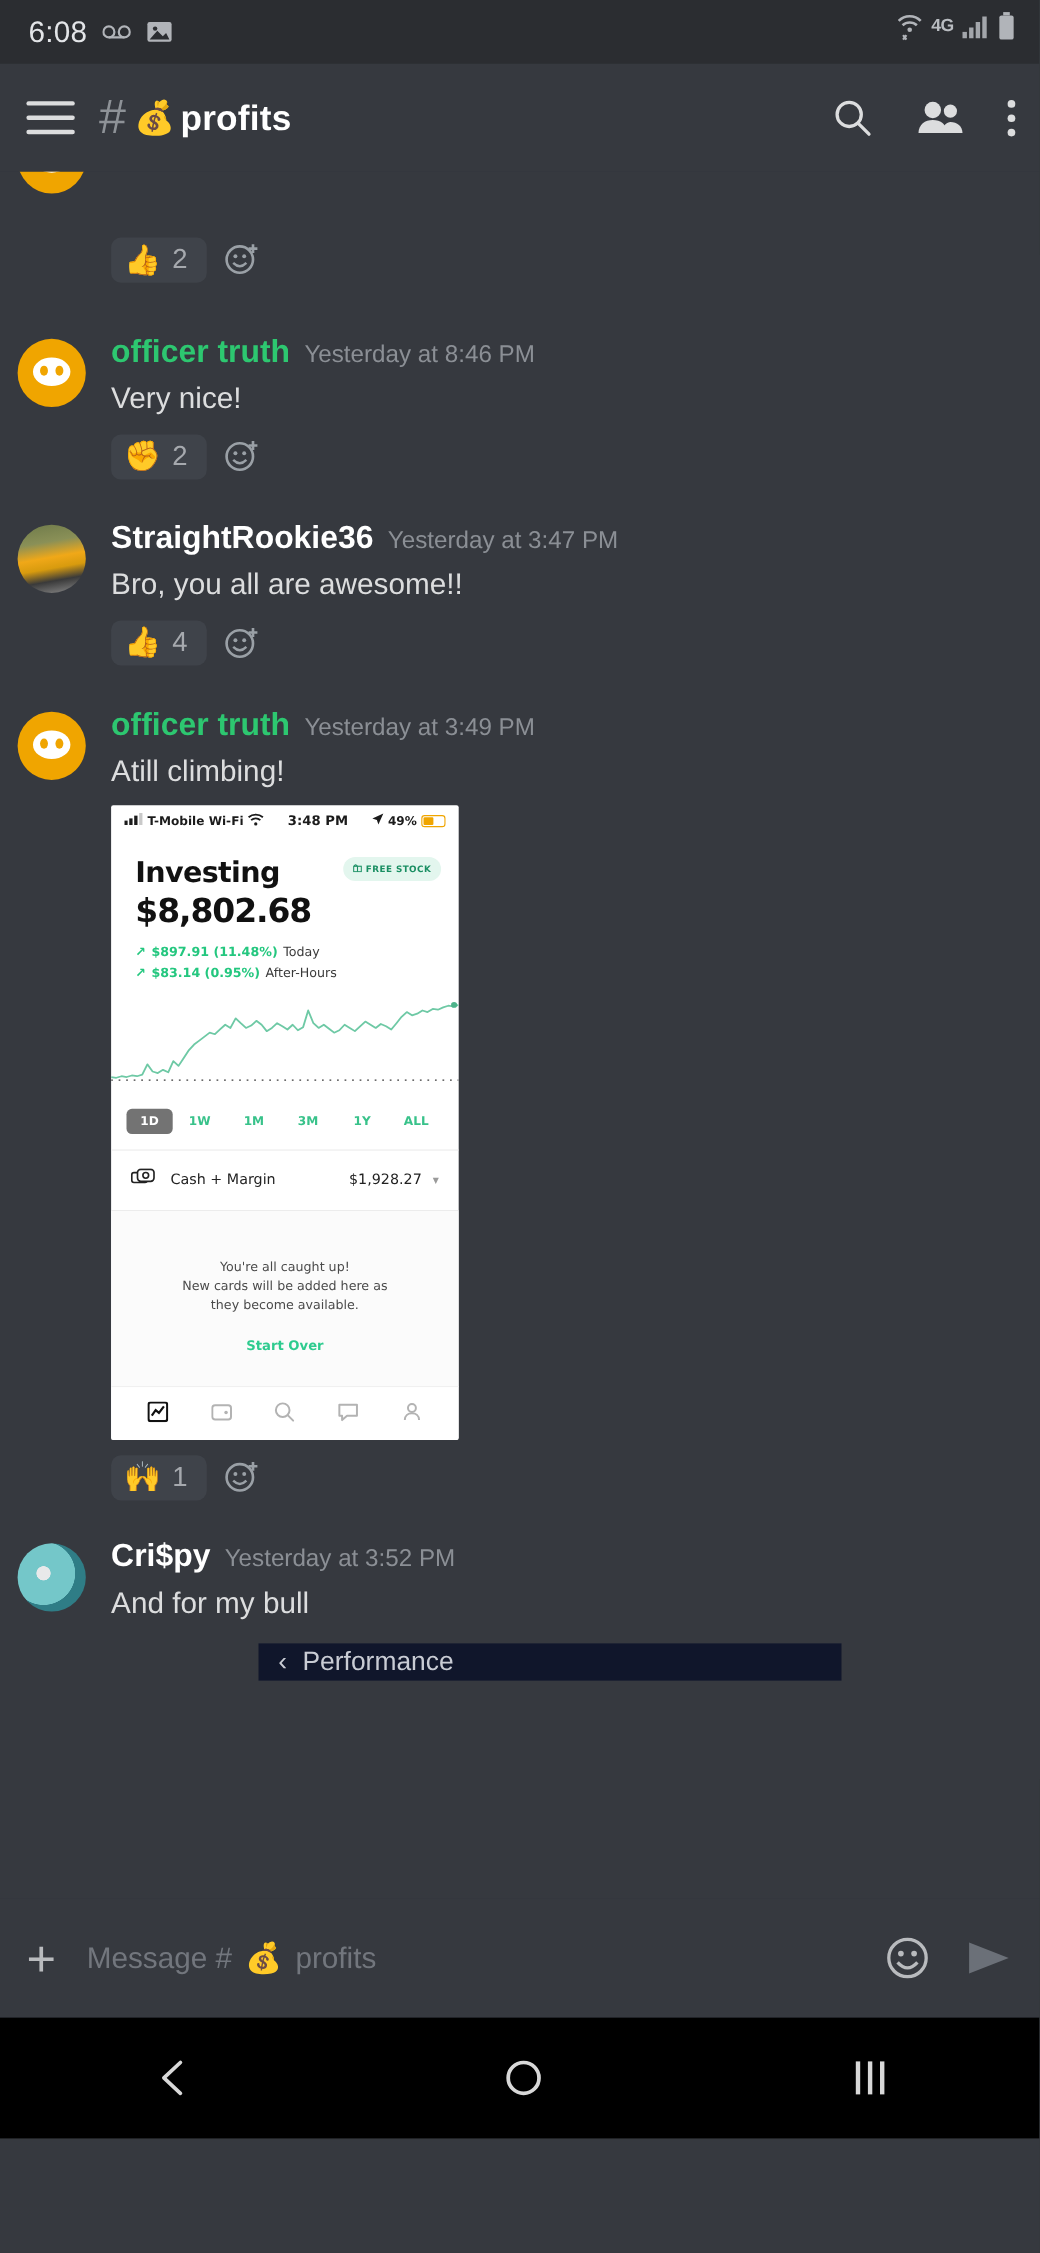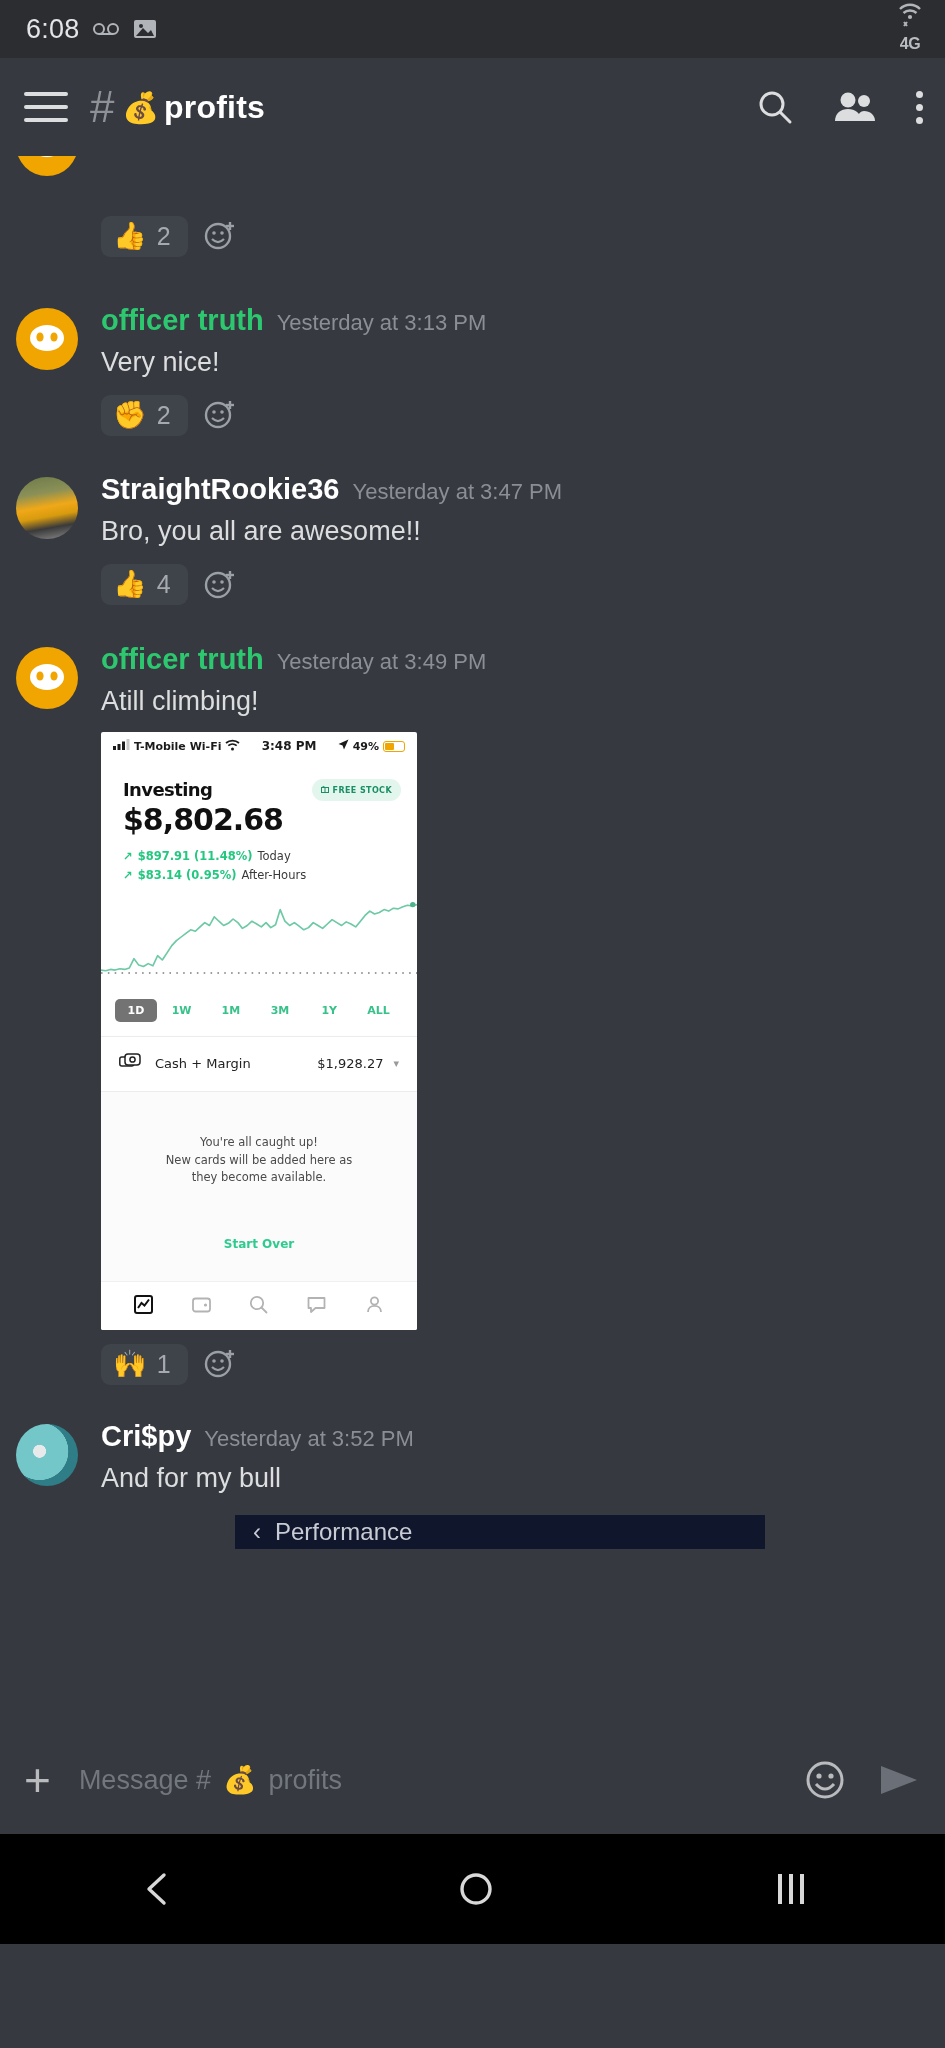--- a/index.html
+++ b/index.html
@@ -14,21 +14,21 @@
   
   .android-status {
     height: 58px; background: #2b2d31; color: #d6d8db;
     display: flex; align-items: center; padding: 0 26px;
     position: relative;
   }
   .as-left { display: flex; align-items: center; gap: 14px; }
   .as-time { font-size: 27px; letter-spacing: .2px; color: #e3e5e8; text-align: center; }
   .as-ico { opacity: .85; display:flex; align-items:center; }
   .as-right { position: absolute; right: 22px; top: 0; height: 48px;
-              display: flex; align-items: center; gap: 7px; flex-direction: column; }
+              display: flex; align-items: center; gap: 7px; }
   .sig-4g { font-size: 16px; font-weight: bold; color:#b9bcc1; letter-spacing:-.5px;}
 
   
   .chan-header {
     height: 98px; background: #36393f;
     display: flex; align-items: center; padding: 0 24px;
     position: relative;
   }
   .hamburger { width: 44px; height: 30px; display:flex; flex-direction:column;
                justify-content:space-between; margin-right: 22px; }
@@ -72,21 +72,21 @@
   .rh-status { display:flex; align-items:center; justify-content:space-between;
                padding: 7px 12px 3px 12px; font-size: 11px; color:#1b1b1b; font-weight: bold;}
   .rh-status .l, .rh-status .r { display:flex; align-items:center; gap:4px; }
   .rh-carrier { font-weight: bold; font-size: 11px; }
   .rh-clock { font-size: 12px; font-weight: bold; }
   .batt { width:22px;height:11px;border:1.4px solid #f0a500;border-radius:3px;position:relative;}
   .batt::after{content:"";position:absolute;left:1px;top:1px;bottom:1px;width:45%;background:#f0a500;border-radius:1px;}
   .batt-pct{font-size:11px;font-weight:bold;}
 
   .rh-main { padding: 22px 22px 0 22px; position: relative; }
-  .rh-title { font-size: 18px; font-weight: bold; color:#111; letter-spacing:-.6px; }
+  .rh-title { font-size: 26px; font-weight: bold; color:#111; letter-spacing:-.6px; }
   .rh-value { font-size: 30px; font-weight: bold; color:#111; letter-spacing:-1px; margin-top:2px;}
   .rh-free { position:absolute; right: 16px; top: 22px;
              background:#e3f6ee; color:#1a8f63; font-size:8px; font-weight:bold;
              letter-spacing:.4px; padding:6px 9px; border-radius:13px;
              display:flex; align-items:flex-end; gap:4px; }
   .rh-deltas { margin-top: 12px; }
   .rh-delta { font-size: 11.5px; display:flex; align-items:center; gap:5px; margin-bottom:5px;}
   .rh-delta .up { color:#24c77f; font-weight:bold; }
   .rh-delta .amt { color:#24c77f; font-weight:bold; }
   .rh-delta .lbl { color:#3a3a3a; }
@@ -99,21 +99,21 @@
   .rh-range { flex:1; text-align:center; font-size: 11px; color:#38c28a; font-weight:bold; padding:5px 0;}
   .rh-range.active { background:#737373; color:#ffffff; border-radius:5px; max-width:42px; }
 
   .rh-cash { display:flex; align-items:center; padding: 16px 18px; border-bottom:1px solid #ececec;}
   .rh-cash .lbl { font-size: 13px; color:#222; margin-left: 14px; flex:1; }
   .rh-cash .val { font-size: 13px; color:#222; }
   .rh-cash .chev { margin-left:10px; color:#9a9a9a; font-size:11px; }
 
   .rh-caught { background:#fbfbfb; padding: 42px 20px 30px 20px; text-align:center; }
   .rh-caught p { font-size: 11.5px; color:#4a4a4a; line-height:1.55; }
-  .rh-start { color:#2ecb8f; font-size:12px; font-weight:bold; margin-top:50px; display:block;text-align:center;}
+  .rh-start { color:#2ecb8f; font-size:12px; font-weight:bold; margin-top:20px; display:block;text-align:center;}
   .rh-nav { display:flex; align-items:center; justify-content:space-around;
             padding: 13px 14px 16px 14px; background:#fff; border-top:1px solid #f0f0f0;}
   .rh-nav .n { color:#b3b3b3; display:flex; }
   .rh-nav .n.active { color:#111; }
 
   
   .older-banner {
     position: absolute; left: 16px; right: 16px; bottom: 0;
     height: 76px; background: #8e97a3; border-radius: 38px;
     display:flex; align-items:center; padding: 0 28px; color:#ffffff;
@@ -258,21 +258,21 @@
       <div class="avatar discord">
         <svg width="40" height="30" viewBox="0 0 40 30">
             <ellipse cx="20" cy="16" rx="17" ry="13" fill="#fff"></ellipse>
             <ellipse cx="13" cy="15" rx="3.6" ry="4.6" fill="#f0a500"></ellipse>
             <ellipse cx="27" cy="15" rx="3.6" ry="4.6" fill="#f0a500"></ellipse>
           </svg>
       </div>
       <div class="msg-body">
         <div class="msg-head">
           <span class="author green">officer truth</span>
-          <span class="ts">Yesterday at 3:13 PM</span>
+          <span class="ts">Yesterday at 8:46 PM</span>
         </div>
         <div class="msg-text">Very nice!</div>
         <div class="reactions">
           <div class="reaction">
             <span class="emo">✊</span>
             <span class="cnt">2</span>
           </div>
           <div class="add-react">
             <svg width="34" height="34" viewBox="0 0 34 34">
                 <circle cx="15" cy="17" r="12" fill="none" stroke="#9aa0a6" stroke-width="2.4"></circle>

